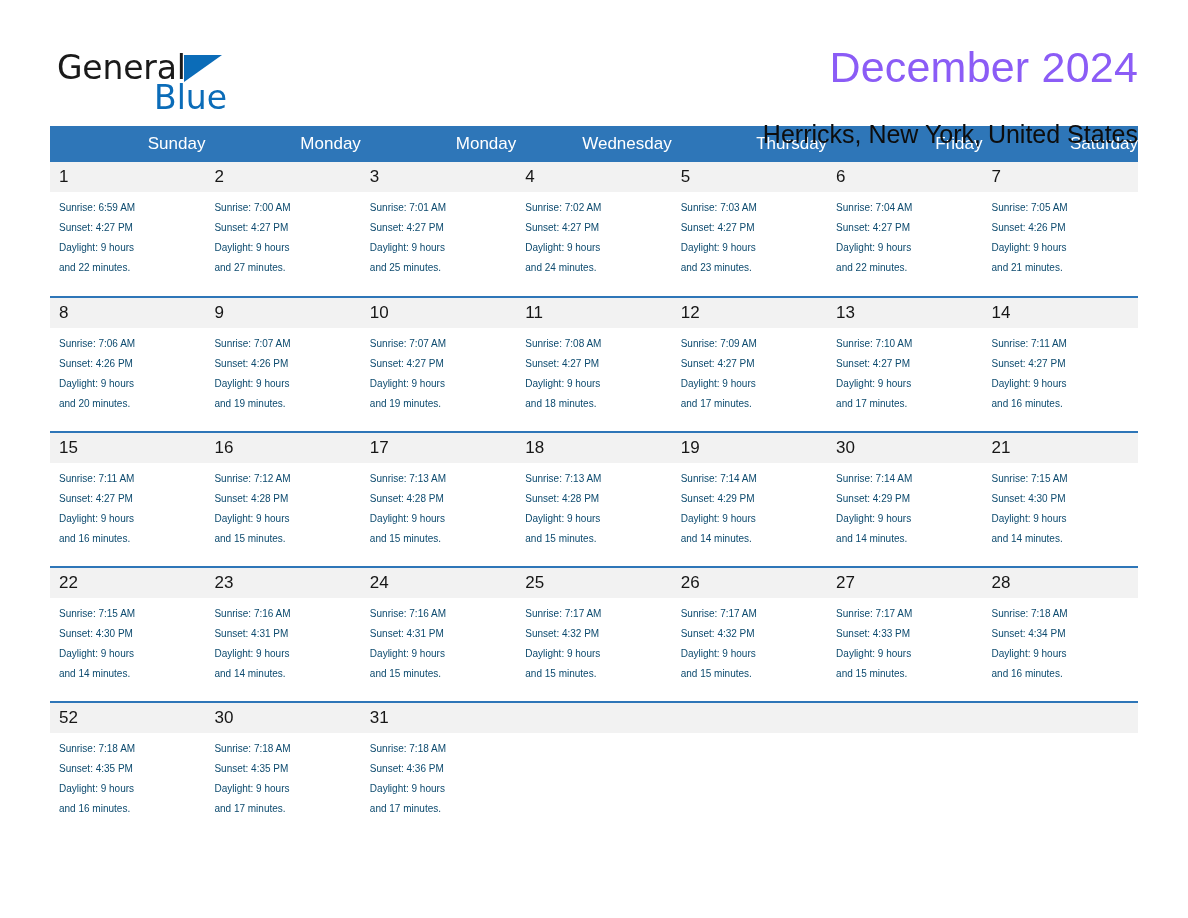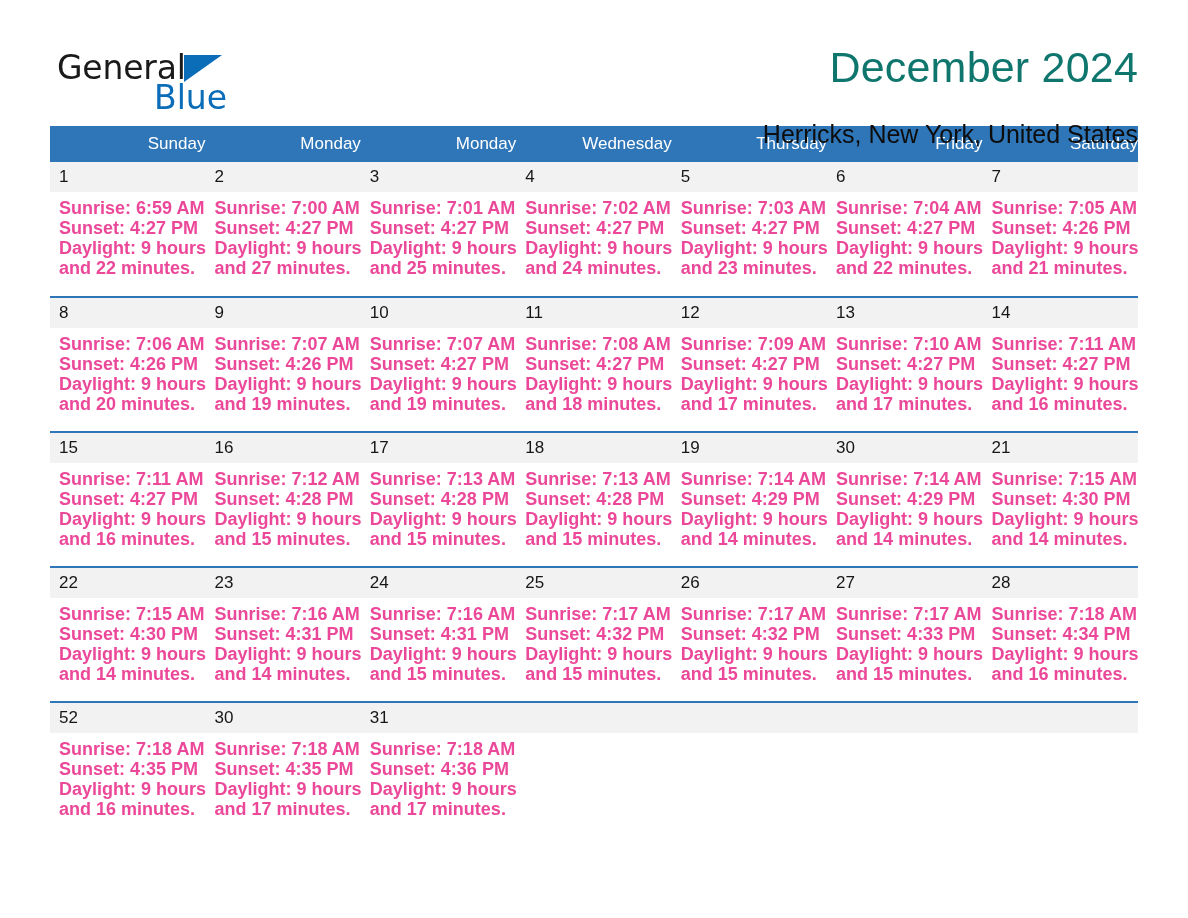--- a/index.html
+++ b/index.html
@@ -71,21 +71,21 @@
     position: absolute;
     right: 0;
     top: 38px;
     text-align: right;
     width: 700px;
   }
   .cal-title {
     font-size: 43px;
     line-height: 50px;
     font-weight: 400;
-    color: #0f766e;
+    color: #8b5cf6;
     letter-spacing: 0.2px;
   }
   .cal-subtitle {
     margin-top: 27px;
     font-size: 25px;
     line-height: 30px;
     font-weight: 400;
     color: #0d0d0d;
   }
 
@@ -128,24 +128,23 @@
     color: #161616;
     padding: 5px 0 5px 9px;
     min-height: 20px;
   }
   .daynum.empty {
     background: #f2f2f2;
     color: transparent;
   }
   .details {
     padding: 6px 0 0 9px;
-    font-size: 18px;
+    font-size: 10px;
     line-height: 20px;
-    color: #ec4899;
-    font-weight: bold;
+    color: #0c4a6e;
   }
   .details div { white-space: nowrap; }
 </style>
 </head>
 <body>
 
 <div class="page">
 
   <div class="masthead">
 

